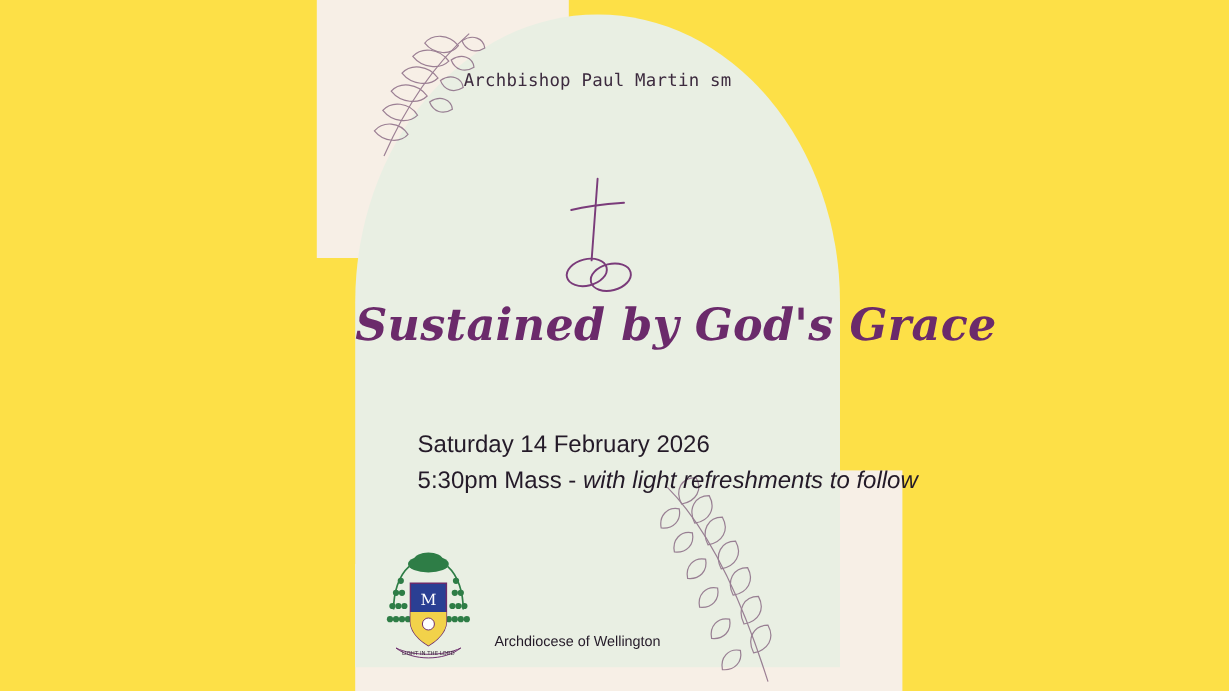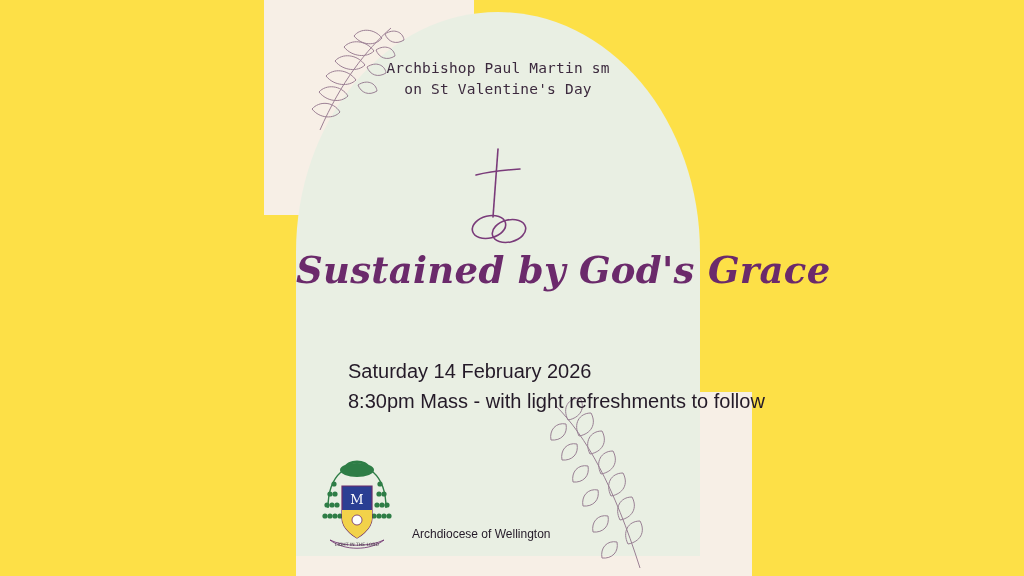--- a/index.html
+++ b/index.html
@@ -111,21 +111,21 @@
     position: absolute;
     left: 348px;
     top: 356px;
     width: 340px;
     color: #241a28;
     font-family: "Liberation Sans", sans-serif;
     font-size: 20px;
     line-height: 1.5;
   }
   #details .line { white-space: nowrap; }
-  #details .italic { }
+  #details .italic { font-style: italic; }
 
   
   #coat-of-arms {
     position: absolute;
     left: 312px;
     top: 450px;
     width: 90px;
     height: 105px;
   }
 
@@ -181,37 +181,36 @@
       <path d="M29 48 C19 46, 12 54, 14 64 C24 65, 31 58, 29 48 Z"></path>
       <path d="M40 70 C30 68, 23 76, 25 86 C35 87, 42 80, 40 70 Z"></path>
       <path d="M50 94 C40 92, 33 100, 35 110 C45 111, 52 104, 50 94 Z"></path>
       <path d="M60 120 C50 118, 43 126, 45 136 C55 137, 62 130, 60 120 Z"></path>
       <path d="M69 146 C59 144, 52 152, 54 162 C64 163, 71 156, 69 146 Z"></path>
     </g>
   </svg>
 
   <div id="invite-text">
     <div>Archbishop Paul Martin sm</div>
-    <div>on St Valentine's Day</div>
   </div>
 
   <svg id="emblem" viewBox="0 0 120 115">
     <g fill="none" stroke="#7a3b7a" stroke-width="1.6" stroke-linecap="round">
       <path d="M58 4 C57 20, 55 45, 53 72"></path>
       <path d="M36 30 C48 27, 66 25, 80 24"></path>
       <ellipse cx="49" cy="82" rx="17" ry="11" transform="rotate(-14 49 82)"></ellipse>
       <ellipse cx="69" cy="86" rx="17" ry="11" transform="rotate(-14 69 86)"></ellipse>
     </g>
   </svg>
 
   <div id="title">Sustained by God's Grace</div>
 
   <div id="details">
     <div class="line">Saturday 14 February 2026</div>
-    <div class="line"><span>8:30pm Mass -</span> <span class="italic">with light refreshments to follow</span></div>
+    <div class="line"><span>5:30pm Mass -</span> <span class="italic">with light refreshments to follow</span></div>
   </div>
 
   <svg id="coat-of-arms" viewBox="0 0 90 105">
 
     <ellipse cx="45" cy="20" rx="17" ry="7" fill="#2e7d46"></ellipse>
     <path d="M34 18 C34 10, 56 10, 56 18" fill="none" stroke="#2e7d46" stroke-width="3"></path>
 
     <g stroke="#2e7d46" stroke-width="1.4" fill="none">
       <path d="M29 22 C20 30, 16 44, 16 58"></path>
       <path d="M61 22 C70 30, 74 44, 74 58"></path>

